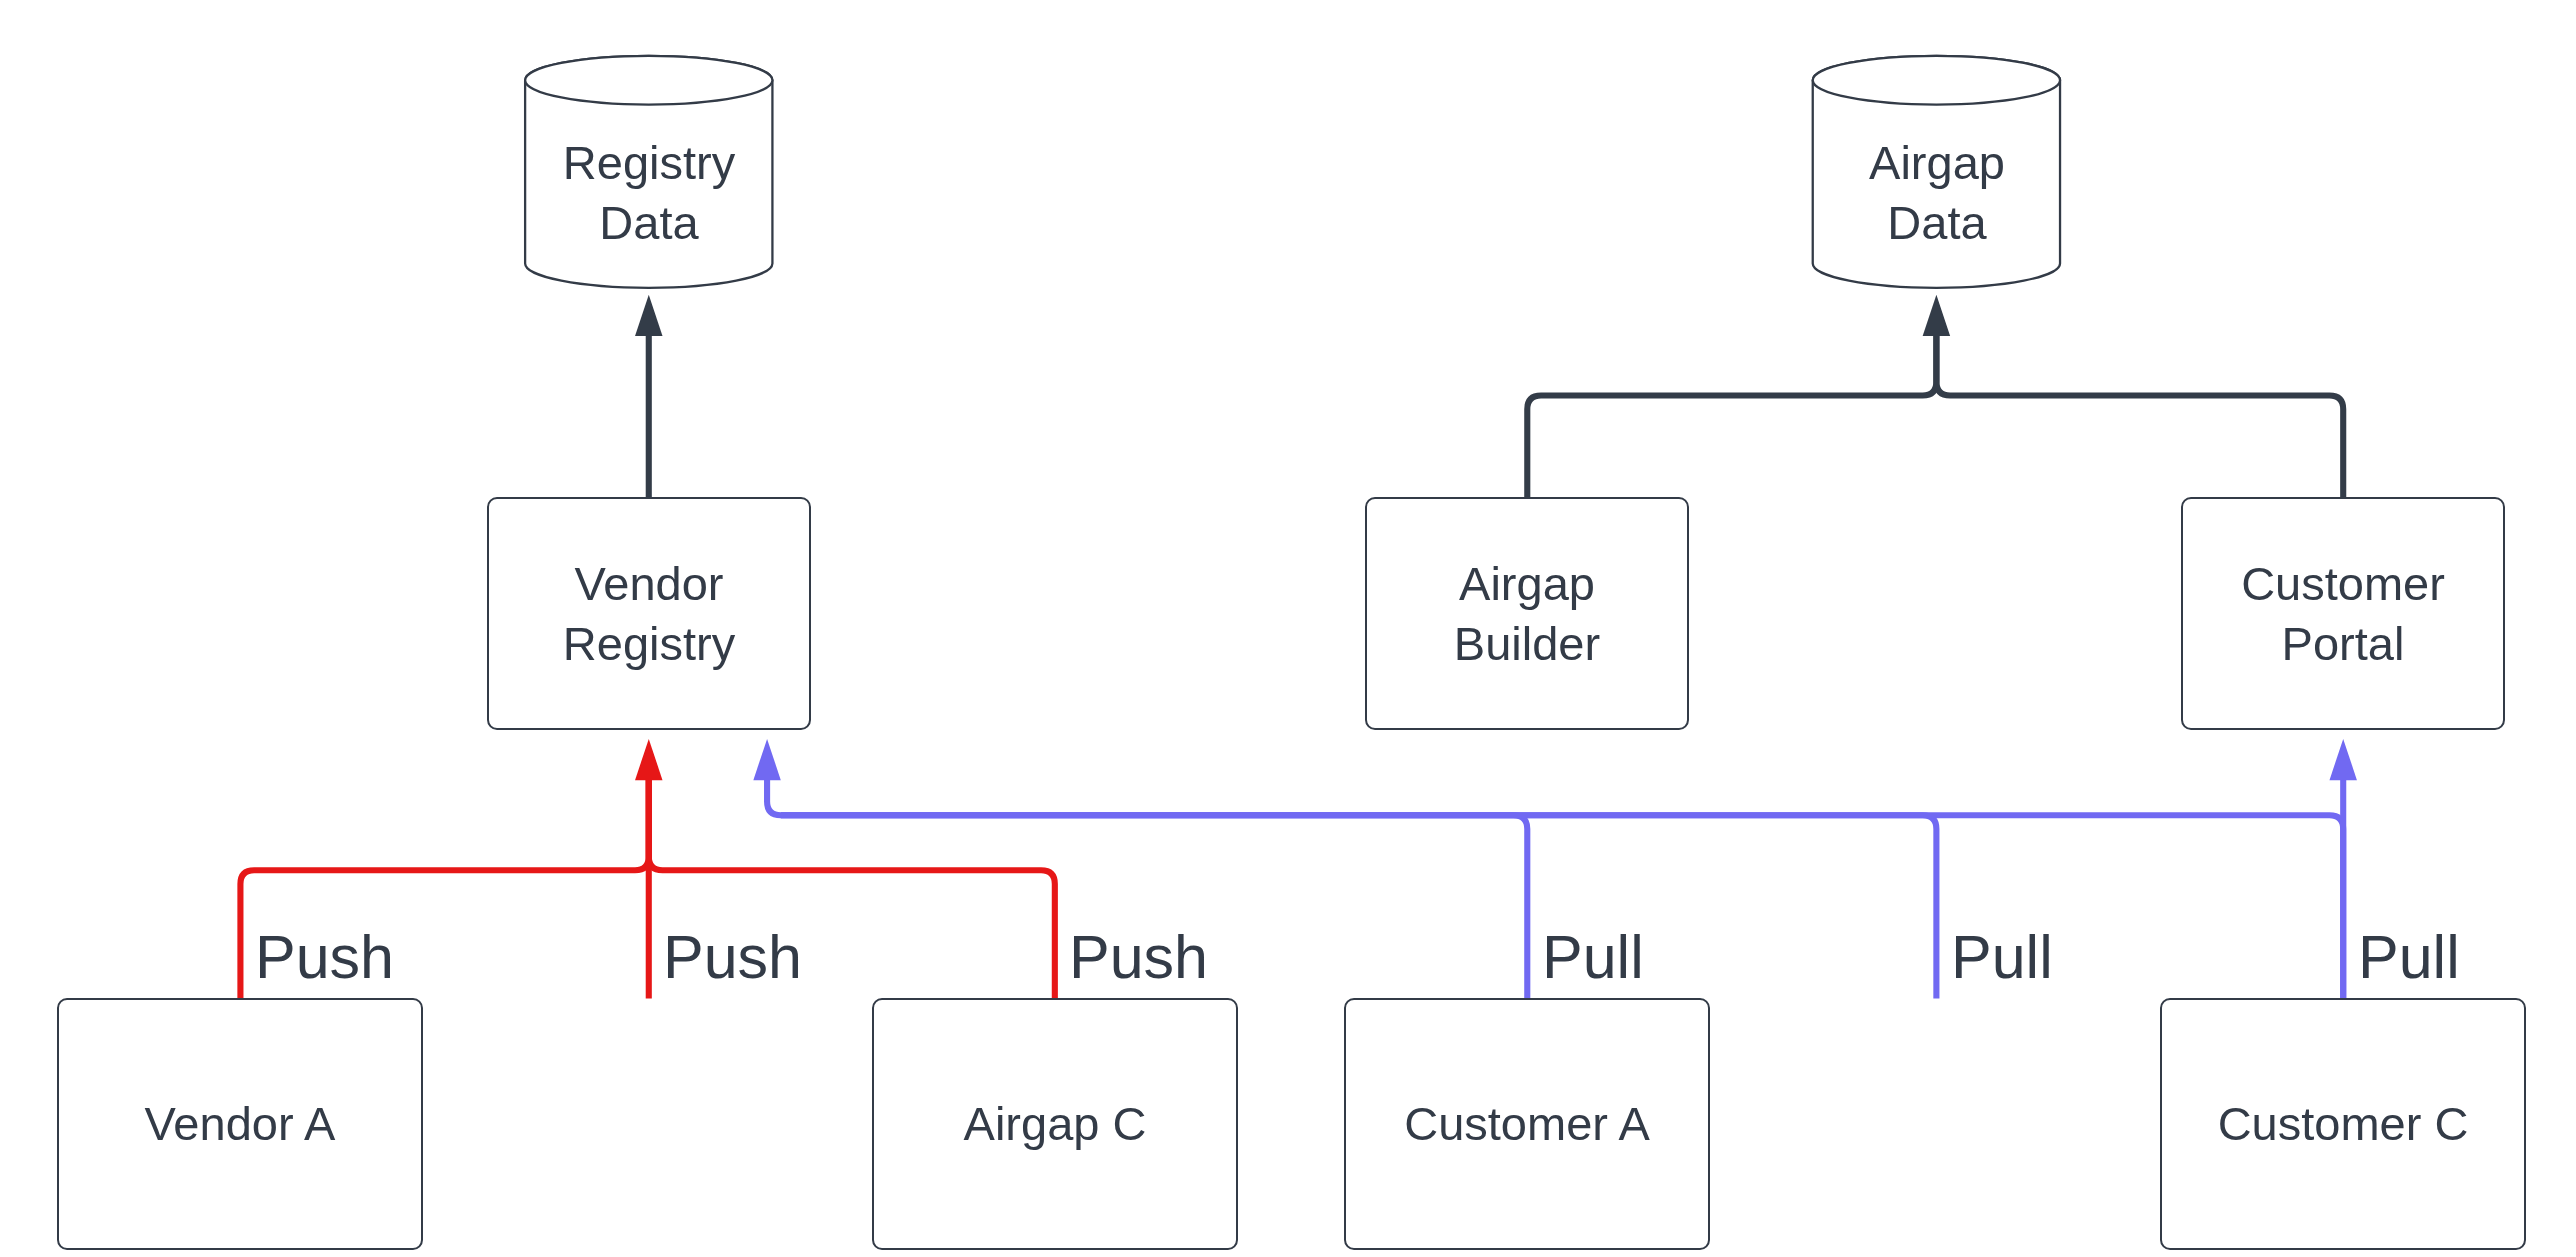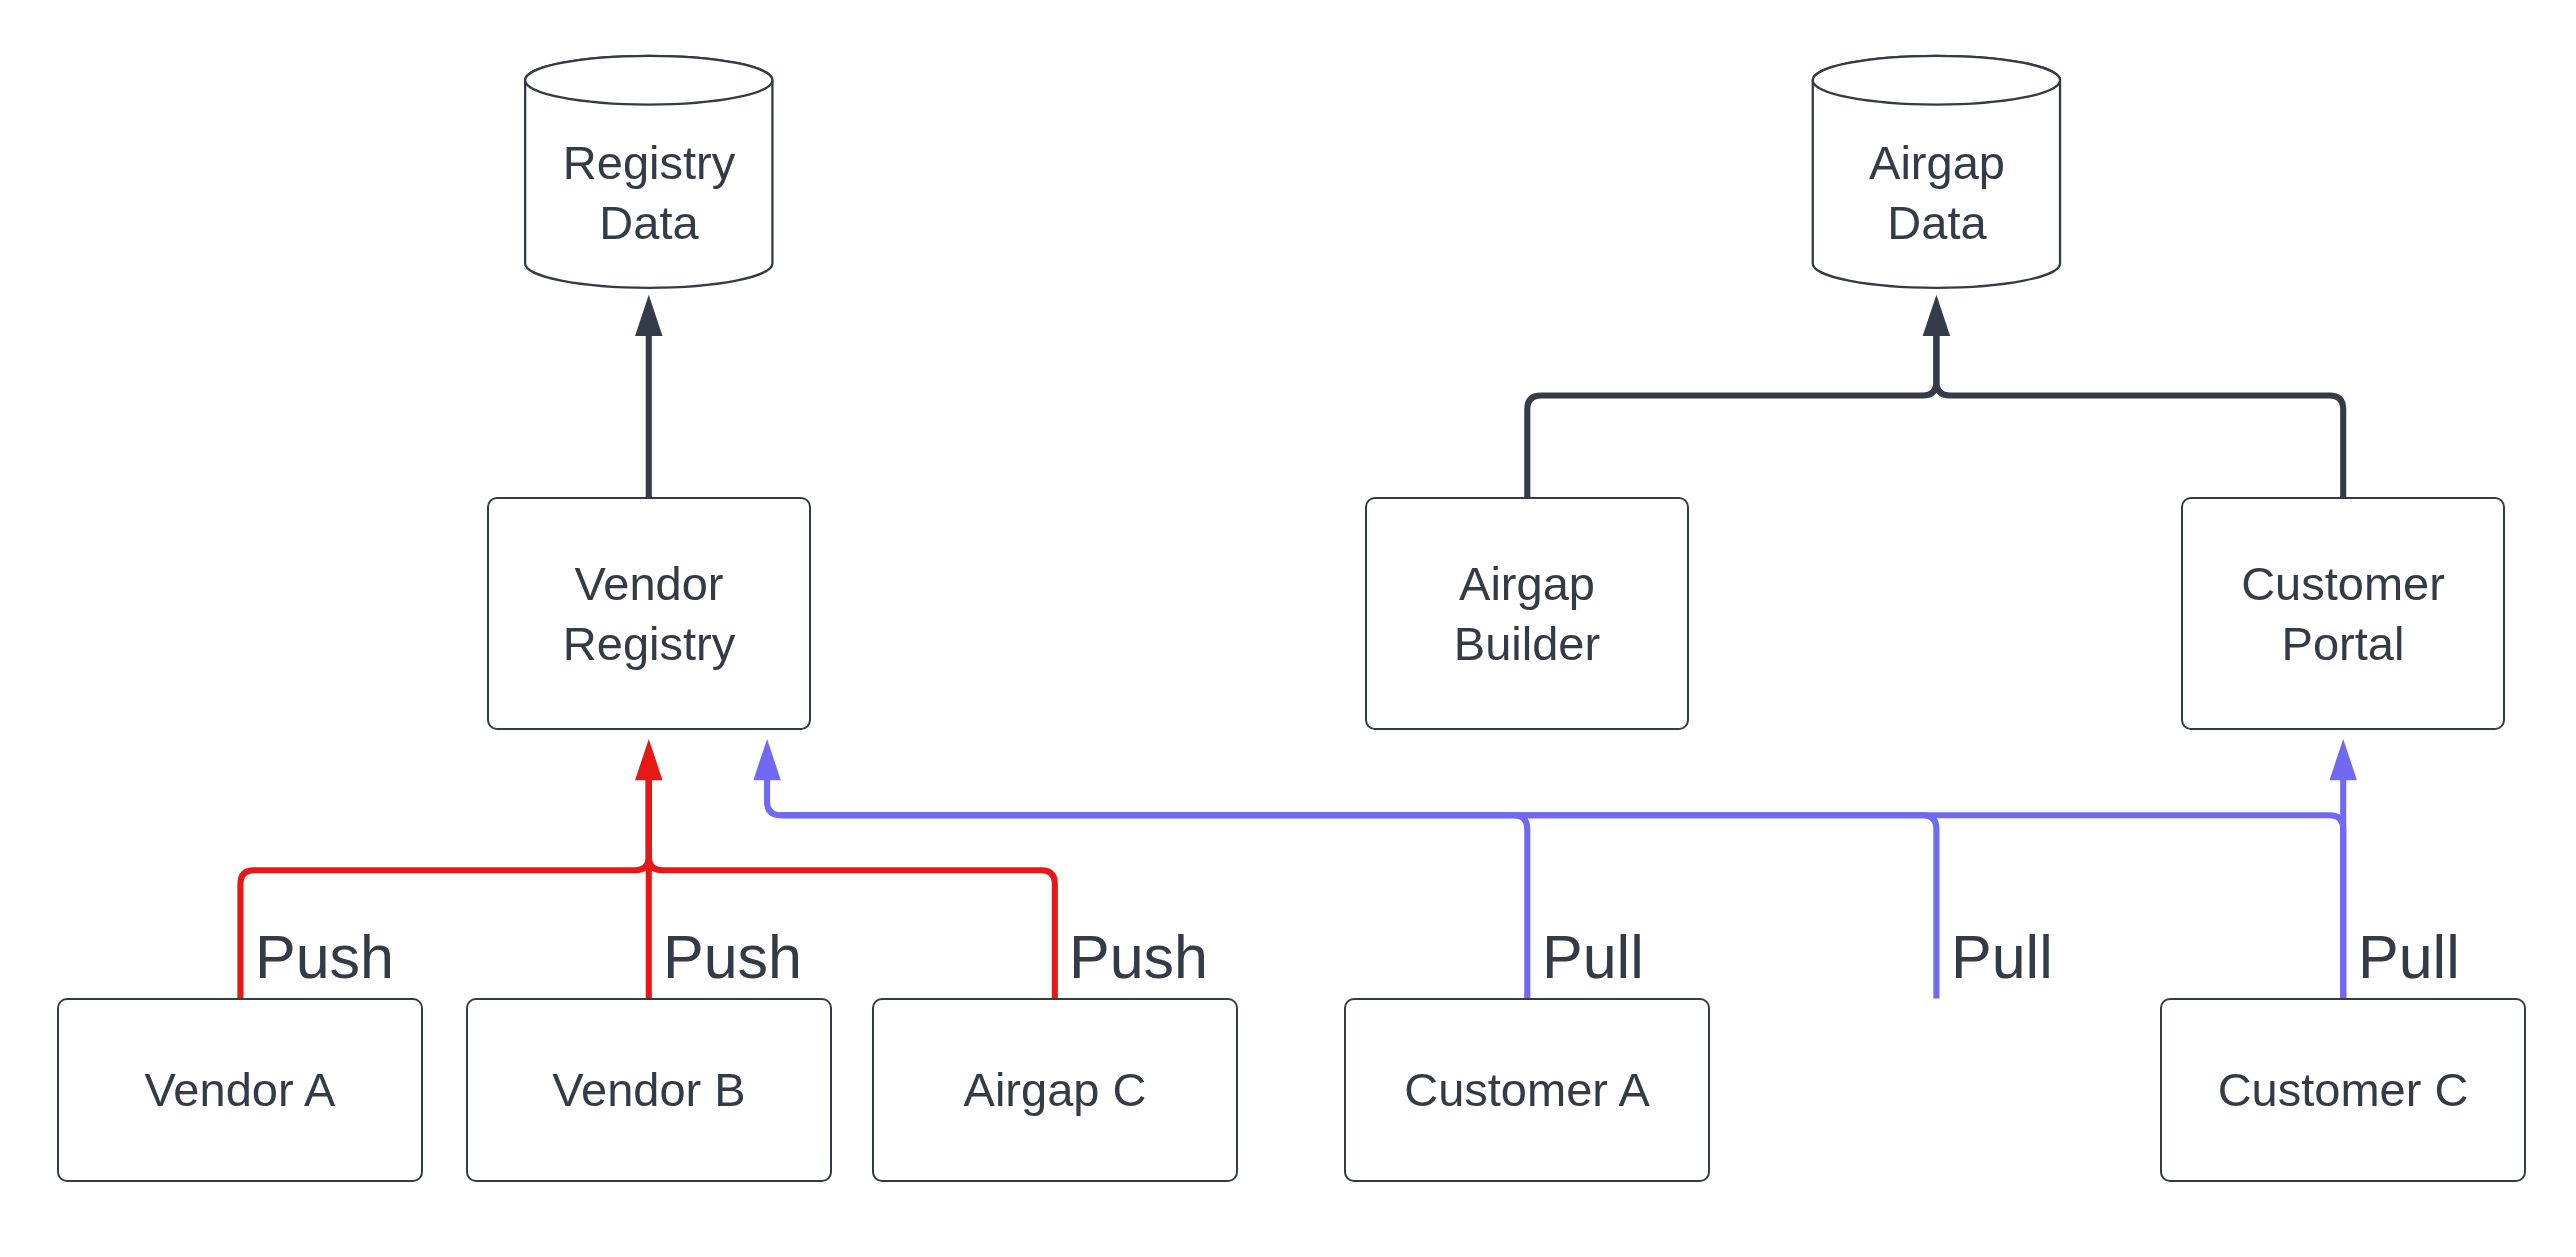--- a/index.html
+++ b/index.html
@@ -45,21 +45,21 @@
     display: flex;
     align-items: center;
     justify-content: center;
     text-align: center;
     color: var(--text-color);
     font-size: 47px;
     line-height: 60px;
     white-space: pre-line;
   }
   .node.mid { width: 324px; height: 233px; top: 497px; }
-  .node.bottom { width: 366px; height: 184px; top: 998px; }
+  .node.bottom { width: 366px; height: 252px; top: 998px; }
   .cyl-label {
     position: absolute;
     width: 260px;
     top: 133px;
     text-align: center;
     color: var(--text-color);
     font-size: 47px;
     line-height: 60px;
     white-space: pre-line;
   }
@@ -131,21 +131,20 @@
 Data</div>
 
   <div class="node mid" id="vendor-registry">Vendor
 Registry</div>
   <div class="node mid" id="airgap-builder">Airgap
 Builder</div>
   <div class="node mid" id="customer-portal">Customer
 Portal</div>
 
   <div class="node bottom" id="vendor-a">Vendor A</div>
-  <div class="node bottom" id="vendor-b">Vendor B</div>
   <div class="node bottom" id="vendor-c">Airgap C</div>
   <div class="node bottom" id="customer-a">Customer A</div>
   <div class="node bottom" id="customer-c">Customer C</div>
 
   <div class="edge-label" id="push-label-a">Push</div>
   <div class="edge-label" id="push-label-b">Push</div>
   <div class="edge-label" id="push-label-c">Push</div>
   <div class="edge-label" id="pull-label-a">Pull</div>
   <div class="edge-label" id="pull-label-b">Pull</div>
   <div class="edge-label" id="pull-label-c">Pull</div>

